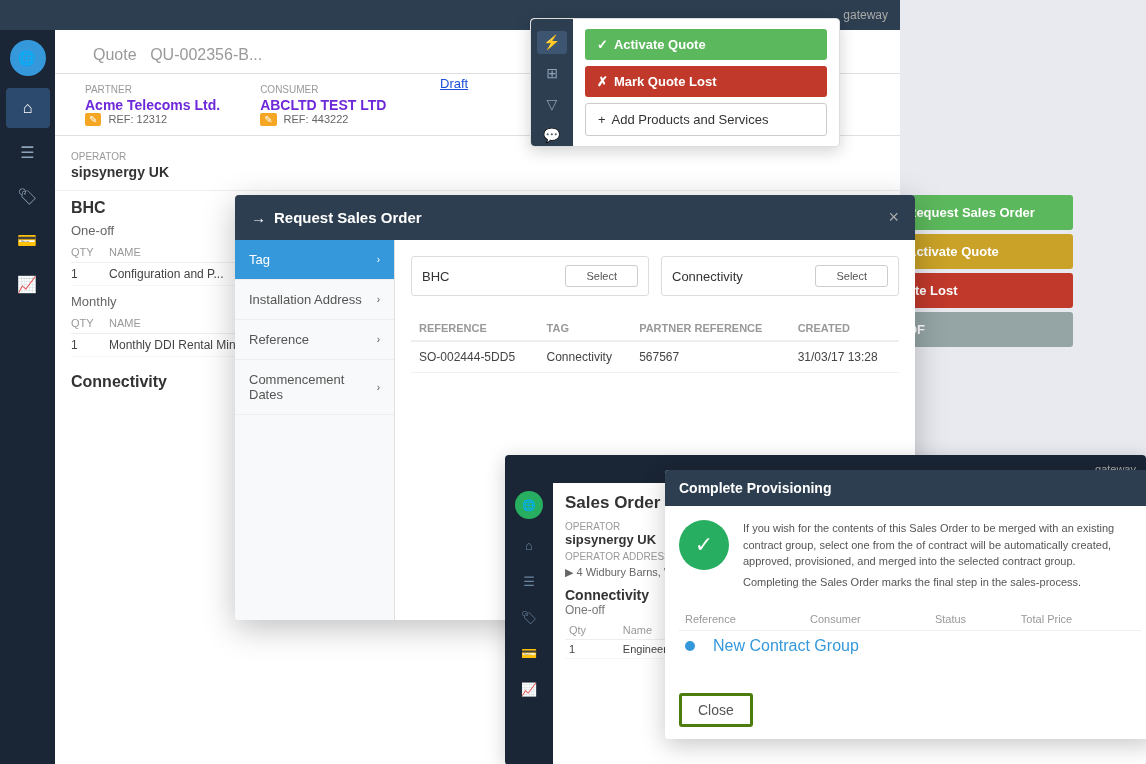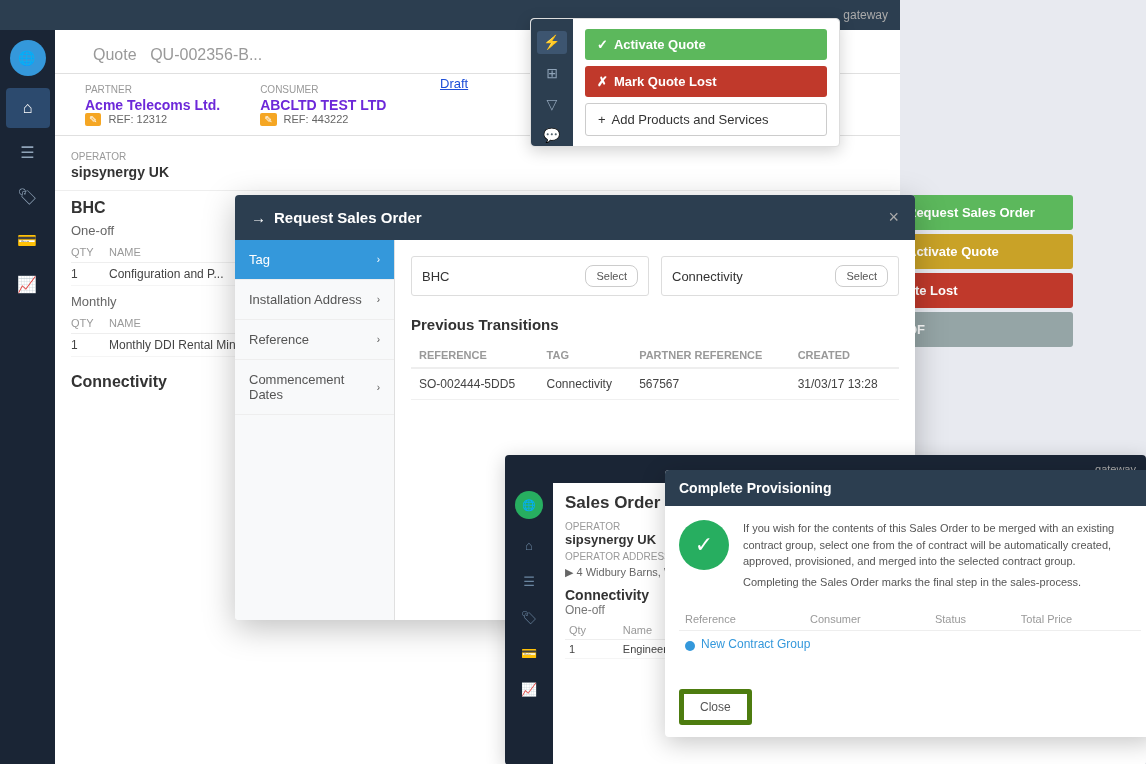--- a/index.html
+++ b/index.html
@@ -352,22 +352,22 @@
       font-size: 13px;
       background: #fff;
     }
     .tag-selector-value {
       font-weight: 500;
       color: #333;
     }
     .btn-select {
       background: #fff;
       border: 1px solid #ccc;
-      border-radius: 8px;
-      padding: 4px 10px;
+      border-radius: 3px;
+      padding: 4px 20px;
       font-size: 11px;
       cursor: pointer;
       color: #555;
     }
     .prev-transitions-title {
       font-size: 15px;
       font-weight: 600;
       color: #333;
       margin-bottom: 10px;
     }
@@ -585,41 +585,41 @@
       font-weight: 500;
       padding: 5px 6px;
       border-bottom: 1px solid #eee;
     }
     .cp-table td {
       padding: 6px;
       color: #444;
     }
     .cp-new-contract {
       display: flex;
-      align-items: flex-end;
-      gap: 6px;
-      font-size: 12px;
+      align-items: center;
+      gap: 18px;
+      font-size: 16px;
       color: #3498db;
     }
     .cp-new-contract-dot {
       width: 10px; height: 10px;
       background: #3498db;
       border-radius: 50%;
     }
     .cp-footer {
       padding: 8px 14px 12px;
       display: flex;
       justify-content: flex-start;
     }
     .btn-close {
       background: #fff;
-      border: 5px solid #4d7c0f;
+      border: 3px solid #4d7c0f;
       border-radius: 3px;
       padding: 6px 16px;
-      font-size: 12px;
+      font-size: 14px;
       cursor: pointer;
       color: #555;
     }
 
     
     .draft-badge {
       position: absolute;
       top: 76px; left: 440px;
       font-size: 13px;
       color: #1d4ed8;
@@ -763,21 +763,20 @@
         <div class="tag-selector">
           <span class="tag-selector-value">BHC</span>
           <button class="btn-select">Select</button>
         </div>
         <div class="tag-selector">
           <span class="tag-selector-value">Connectivity</span>
           <button class="btn-select">Select</button>
         </div>
       </div>
 
-      <div class="prev-transitions-title">Previous Transitions</div>
       <table class="transitions-table">
         <thead>
           <tr>
             <th>Reference</th>
             <th>Tag</th>
             <th>Partner Reference</th>
             <th>Created</th>
           </tr>
         </thead>
         <tbody>

